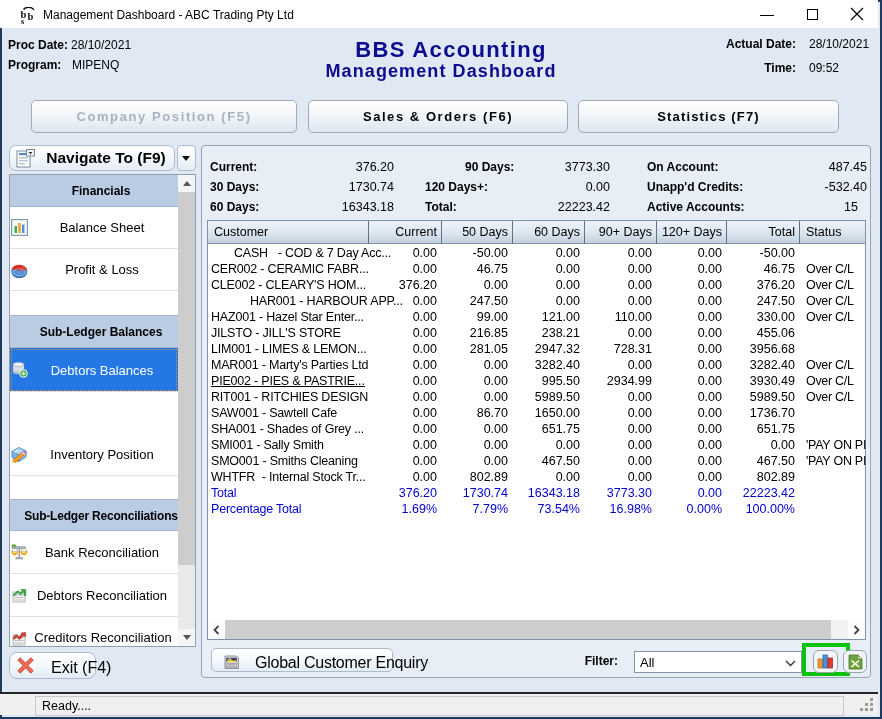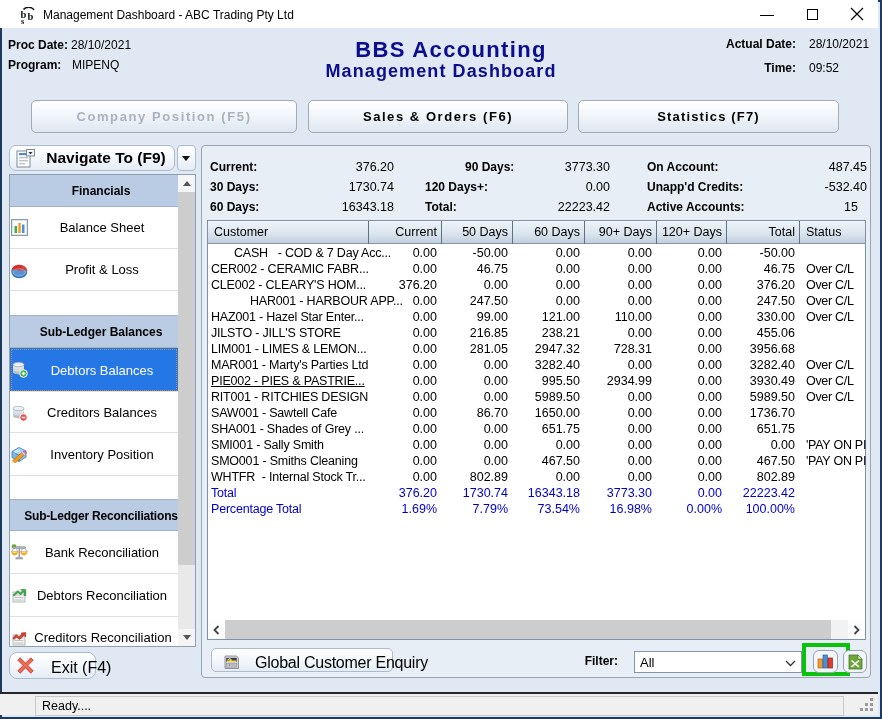--- a/index.html
+++ b/index.html
@@ -117,34 +117,20 @@
         <ellipse cx="7.5" cy="11" rx="5.5" ry="2.2" fill="#b9bfc9"></ellipse>
         <ellipse cx="7.5" cy="8.5" rx="5.5" ry="2.2" fill="#d4d9e0"></ellipse>
         <ellipse cx="7.5" cy="6" rx="5.5" ry="2.2" fill="#dfe3e9"></ellipse>
         <ellipse cx="7.5" cy="3.5" rx="5.5" ry="2.2" fill="#eceff3" stroke="#9aa2ae" stroke-width="0.7"></ellipse>
         <circle cx="12.5" cy="12.5" r="3.8" fill="#3fae49" stroke="#fff" stroke-width="1"></circle>
         <path d="M12.5 10.7 L12.5 14.3 M10.7 12.5 L14.3 12.5" stroke="#fff" stroke-width="1.4"></path>
       </g>
     </svg>
     <div class="txt" style="line-height:46px;">Debtors Balances</div>
   </div>
-  <div class="item" style="top:217px; height:41px;">
-    <svg class="icon16" style="top:13px;" viewBox="0 0 17 17">
-      <g>
-        <path d="M2 3.5 L2 11 A5.5 2.2 0 0 0 13 11 L13 3.5 Z" fill="#c9ced6"></path>
-        <ellipse cx="7.5" cy="11" rx="5.5" ry="2.2" fill="#b9bfc9"></ellipse>
-        <ellipse cx="7.5" cy="8.5" rx="5.5" ry="2.2" fill="#d4d9e0"></ellipse>
-        <ellipse cx="7.5" cy="6" rx="5.5" ry="2.2" fill="#dfe3e9"></ellipse>
-        <ellipse cx="7.5" cy="3.5" rx="5.5" ry="2.2" fill="#eceff3" stroke="#9aa2ae" stroke-width="0.7"></ellipse>
-        <circle cx="12.5" cy="12.5" r="3.8" fill="#e2574c" stroke="#fff" stroke-width="1"></circle>
-        <path d="M10.7 12.5 L14.3 12.5" stroke="#fff" stroke-width="1.4"></path>
-      </g>
-    </svg>
-    <div class="txt" style="line-height:41px;">Creditors Balances</div>
-  </div>
   <div class="item" style="top:258px; height:43px;">
     <svg class="icon16" style="top:13px;" viewBox="0 0 17 17">
       <path d="M1 5.5 L8 1.5 L15 5 L8 9.5 Z" fill="#aed4f2" stroke="#3d88c8" stroke-width="0.9"></path>
       <path d="M1 5.5 L8 9.5 L8 15.5 L1 11.5 Z" fill="#7db6e4" stroke="#3d88c8" stroke-width="0.9"></path>
       <path d="M15 5 L8 9.5 L8 15.5 L15 11 Z" fill="#92c2ea" stroke="#3d88c8" stroke-width="0.9"></path>
       <path d="M2.5 6.2 L7 3.8 M3.5 7.2 L9 4.4" stroke="#e8f4fc" stroke-width="0.8"></path>
       <path d="M1.5 14.8 L10.5 6.8 L13.2 9.2 L4.2 17 Z" fill="#f89c18" stroke="#b06808" stroke-width="0.6"></path>
       <path d="M10.5 6.8 L12 5.5 L14.8 7.9 L13.2 9.2 Z" fill="#e8e8e8" stroke="#888" stroke-width="0.5"></path>
       <path d="M12 5.5 L13.3 4.4 L16 6.8 L14.8 7.9 Z" fill="#ee6fc0" stroke="#c04890" stroke-width="0.5"></path>
       <path d="M1.5 14.8 L0.8 17.2 L4.2 17 Z" fill="#f8d898"></path>

